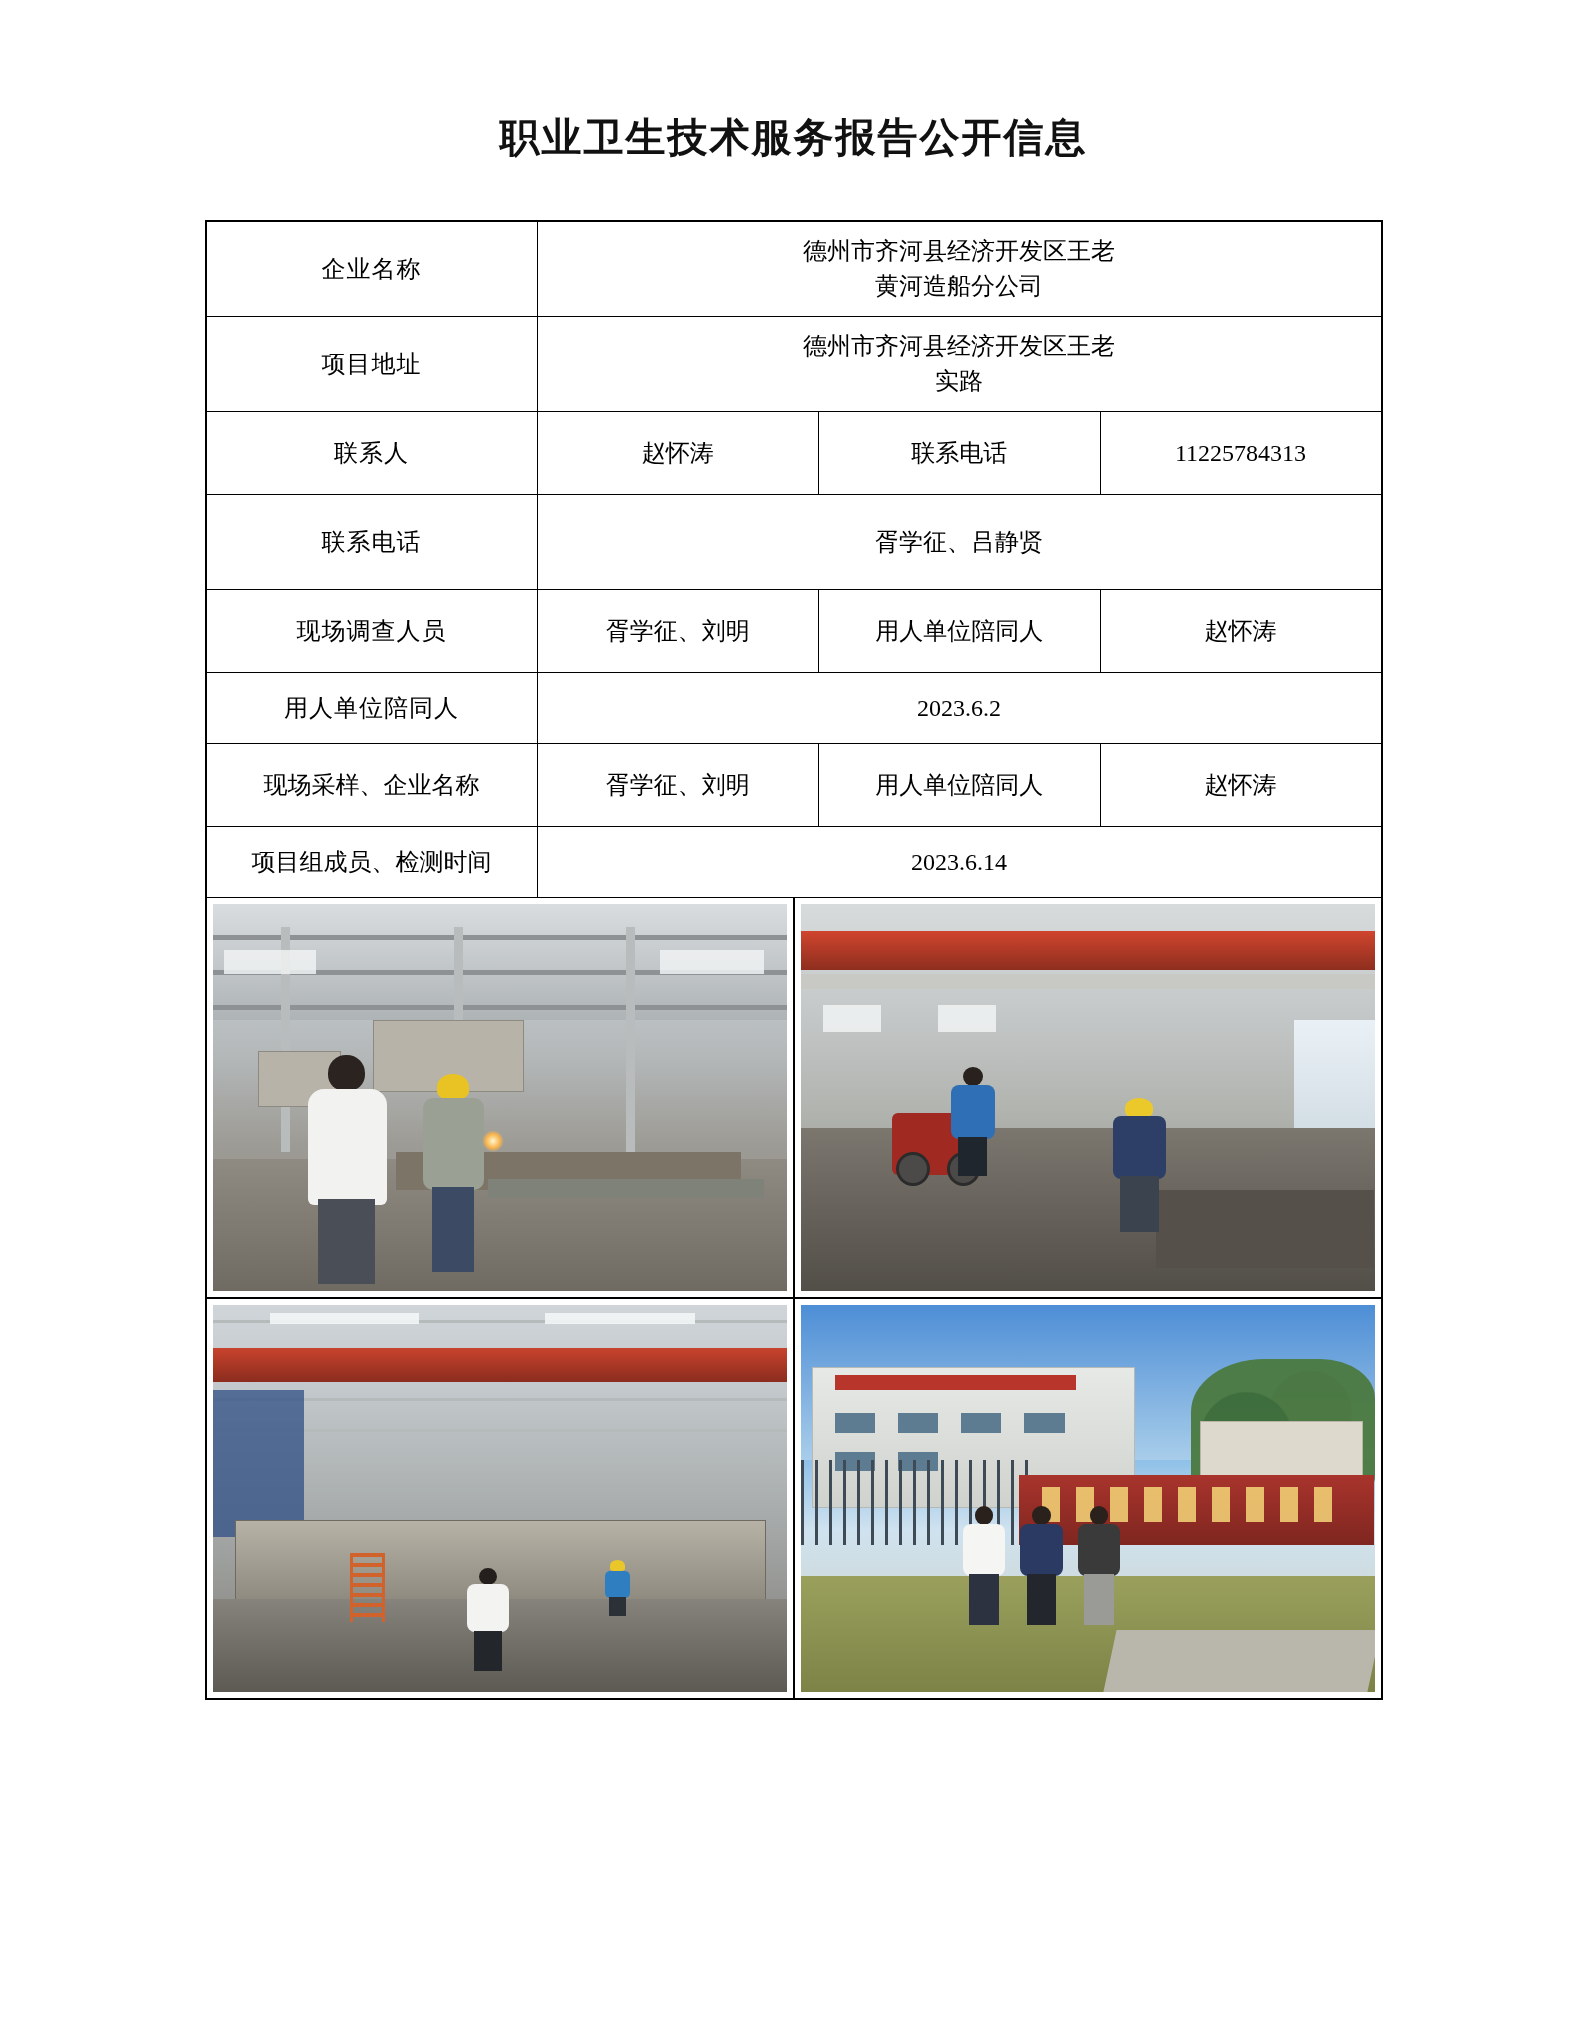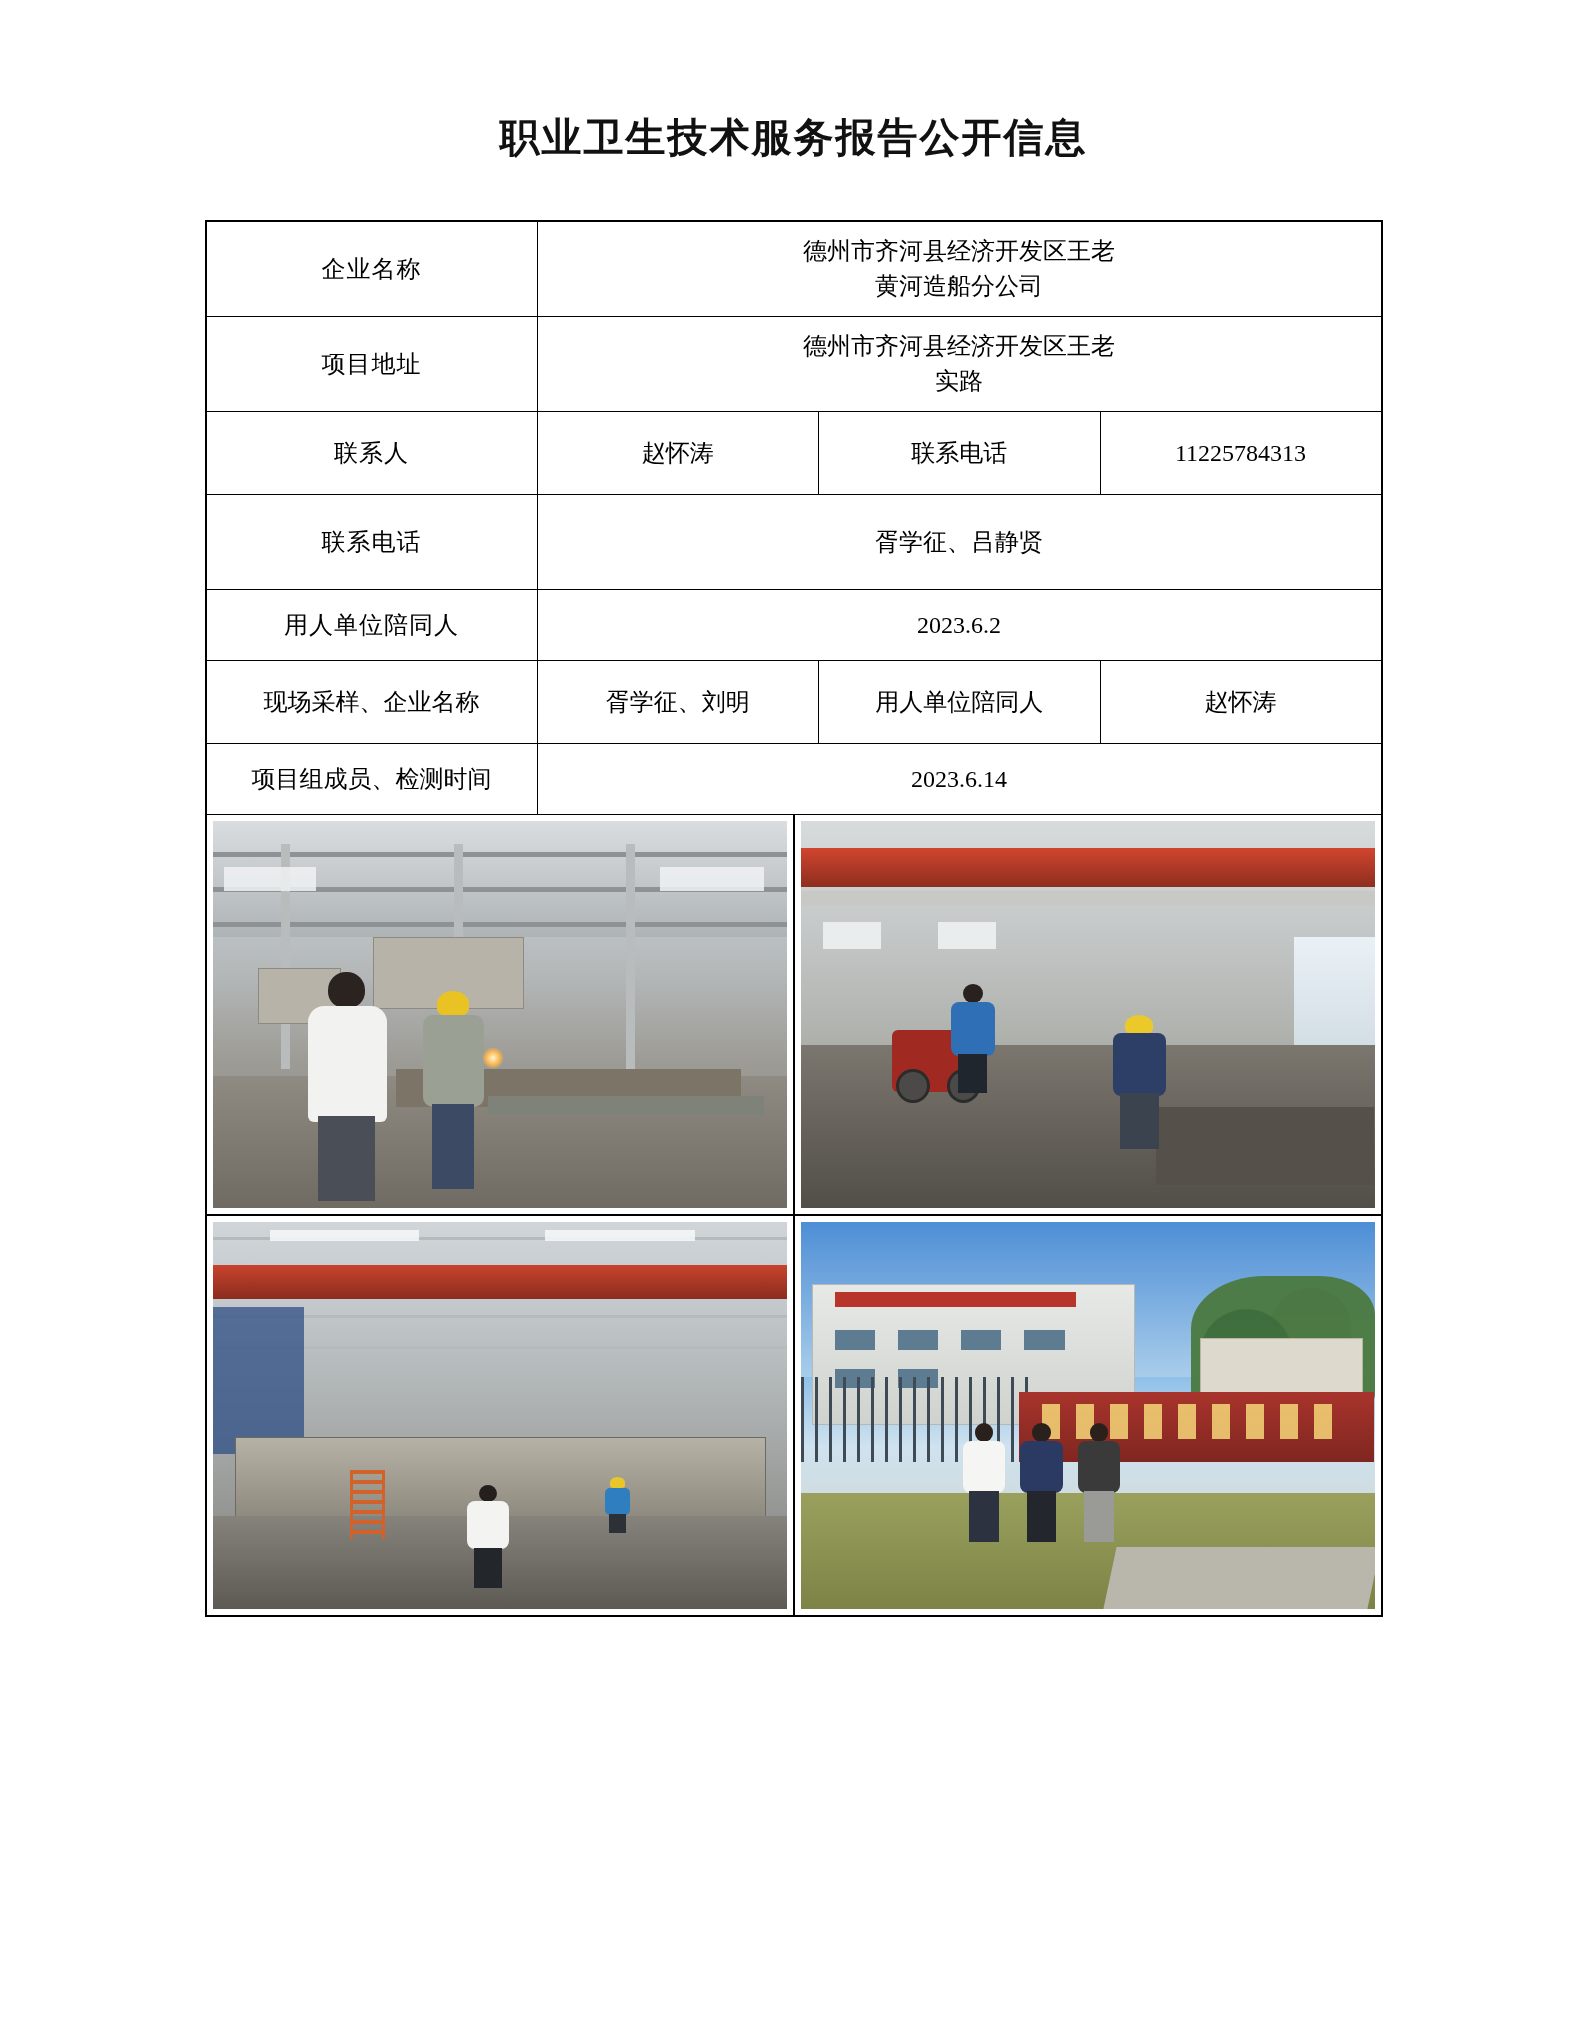--- a/index.html
+++ b/index.html
@@ -247,20 +247,26 @@
         <td>赵怀涛</td>
         <td>联系电话</td>
         <td>11225784313</td>
       </tr>
 
       <tr class="row-tall">
         <td class="label">联系电话</td>
         <td colspan="3">胥学征、吕静贤</td>
       </tr>
 
+      <tr class="row-mid">
+        <td class="label">现场调查人员</td>
+        <td>胥学征、刘明</td>
+        <td>用人单位陪同人</td>
+        <td>赵怀涛</td>
+      </tr>
 
       <tr class="row-small">
         <td class="label">用人单位陪同人</td>
         <td colspan="3">2023.6.2</td>
       </tr>
 
       <tr class="row-mid">
         <td class="label label-wide">现场采样、企业名称</td>
         <td>胥学征、刘明</td>
         <td>用人单位陪同人</td>

